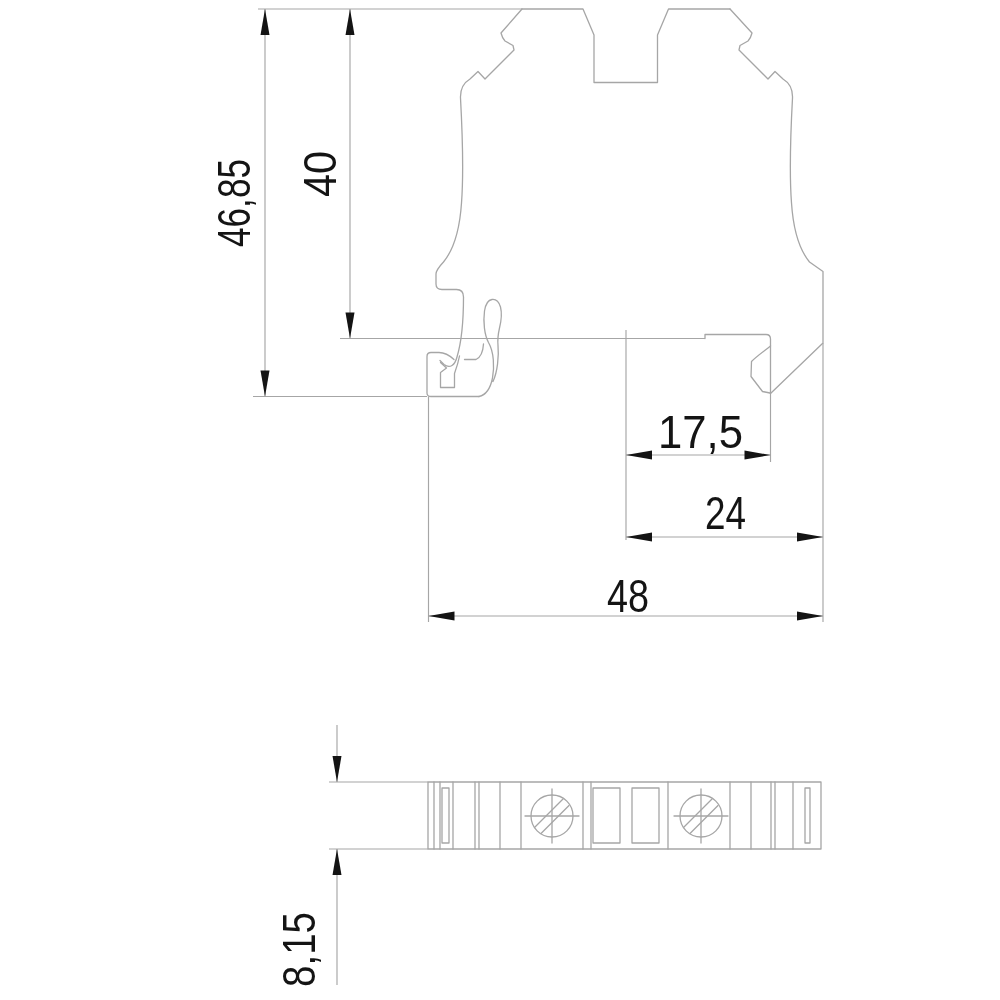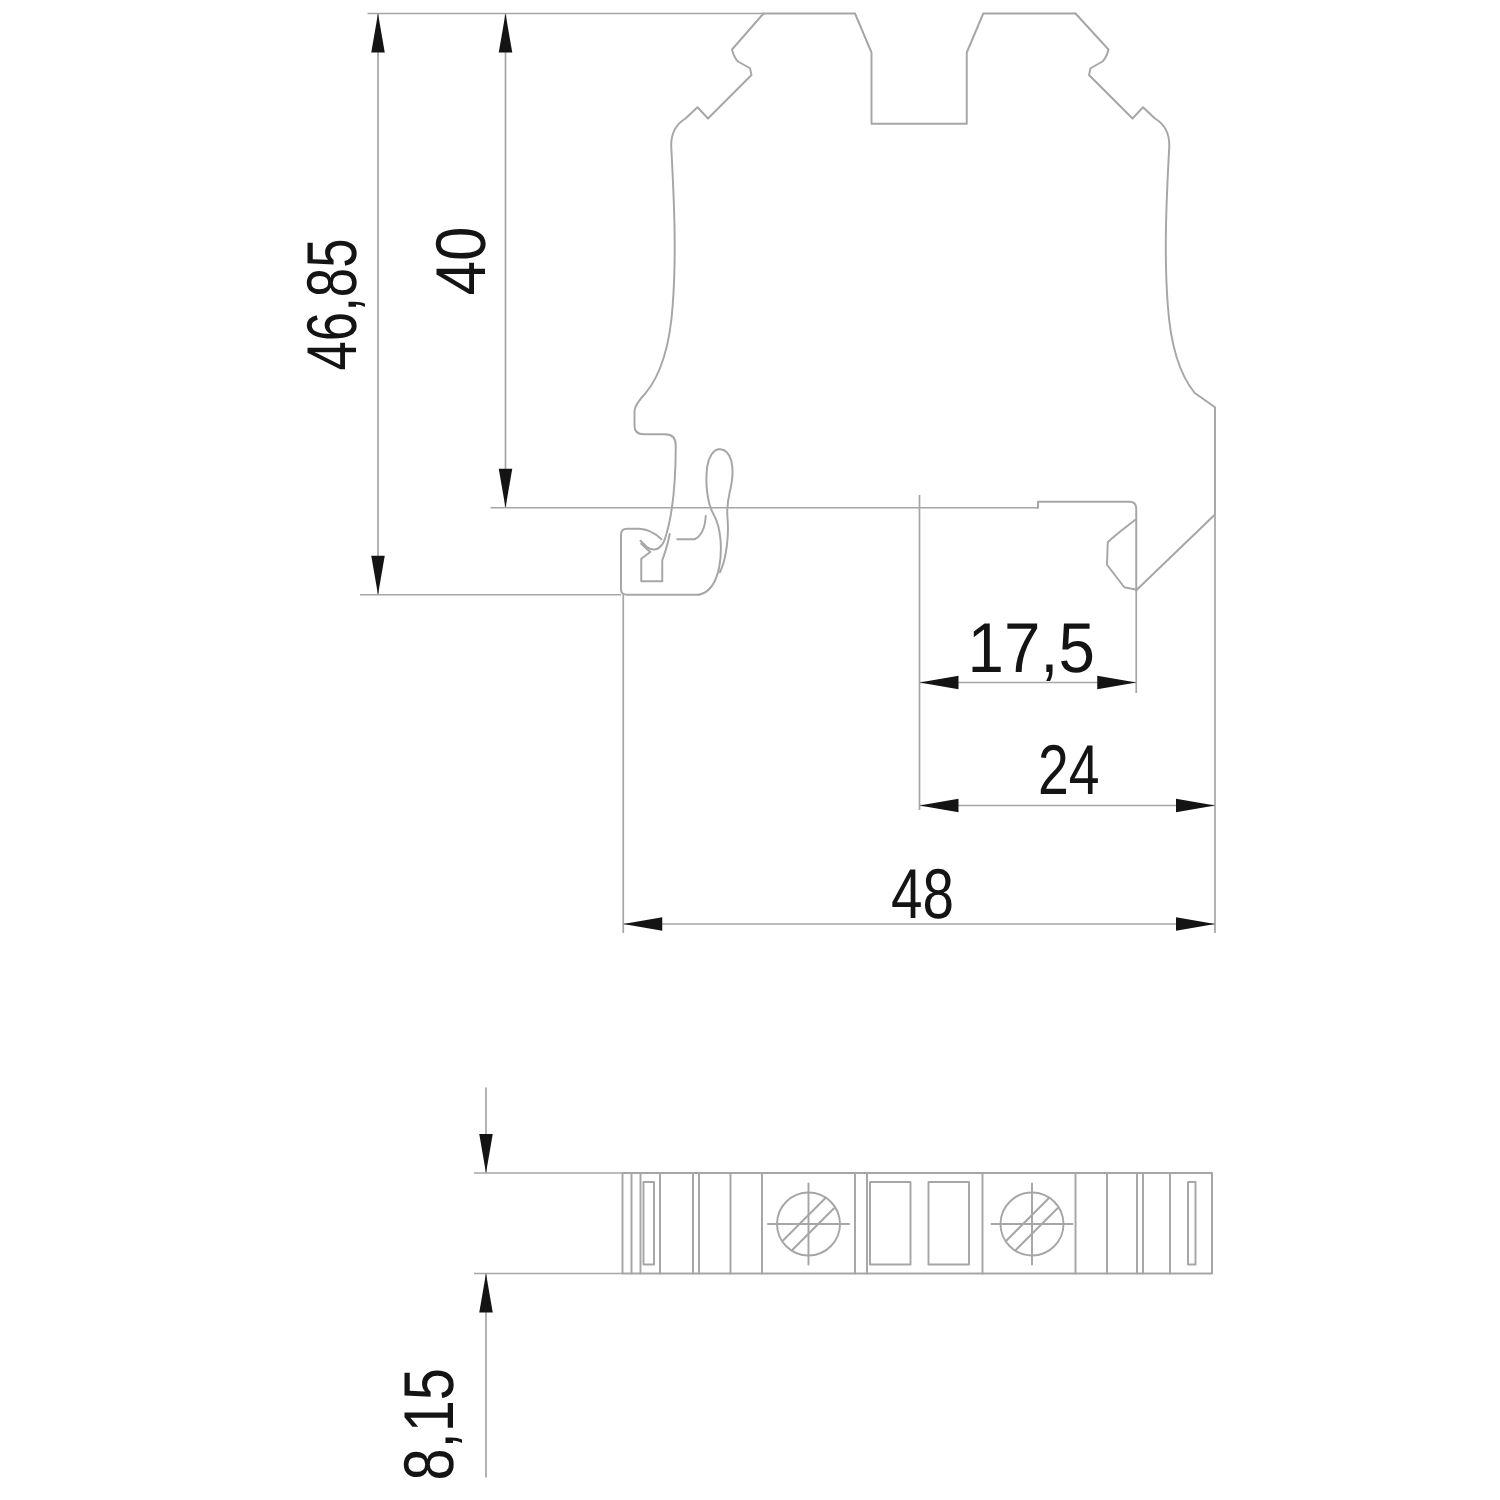--- a/index.html
+++ b/index.html
@@ -2,21 +2,21 @@
 <html style="--bg: #ffffff; --outline: #a6a6a6; --dimline: #a6a6a6; --ink: #141414;"><head>
 <meta charset="utf-8">
 <style>
   :root{
     --bg:#ffffff;
     --outline:#a6a6a6;
     --dimline:#a6a6a6;
     --ink:#141414;
   }
   html,body{margin:0;padding:0;background:var(--bg);}
-  .stage{width:944px;height:1000px;position:relative;background:var(--bg);}
+  .stage{width:944px;height:1000px;position:relative;background:var(--bg);margin-left:13px;}
   svg{display:block;}
   .ol{stroke:var(--outline);stroke-width:1.3;fill:none;stroke-linejoin:round;stroke-linecap:round;}
   .dim{stroke:var(--dimline);stroke-width:1.15;fill:none;stroke-linecap:butt;}
   .arr{fill:var(--ink);stroke:none;}
   .lbl{fill:var(--ink);font-family:"Liberation Sans","DejaVu Sans",sans-serif;font-size:47px;font-weight:400;}
 </style>
 </head>
 <body>
 
 <div class="stage">

